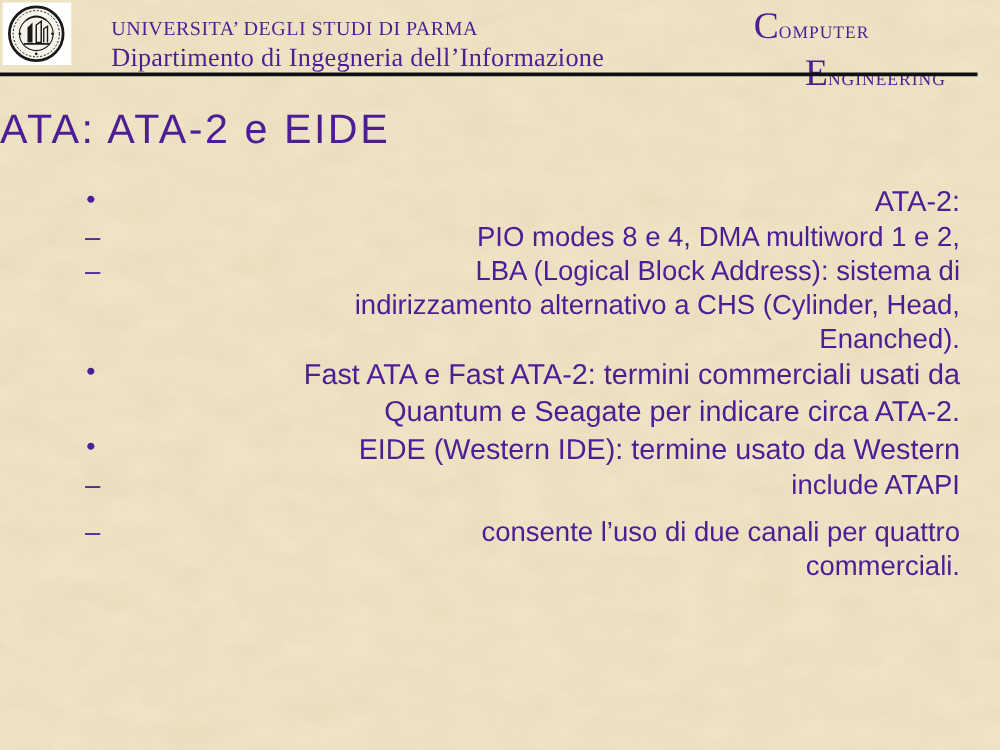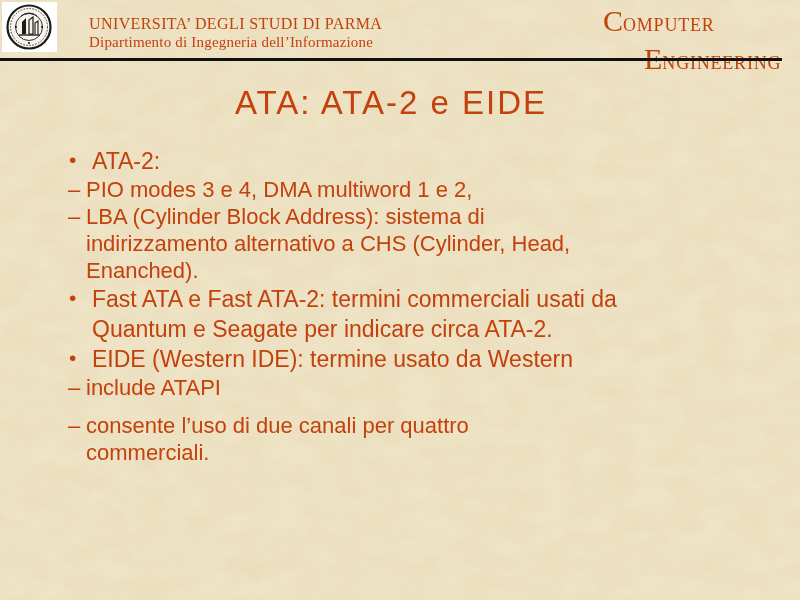--- a/index.html
+++ b/index.html
@@ -5,21 +5,21 @@
   html, body {
     margin: 0; padding: 0;
     width: 800px; height: 600px;
     overflow: hidden;
     font-family: "Liberation Sans", sans-serif;
   }
   .slide {
     position: relative;
     width: 800px; height: 600px;
     background: #efe4c6;
-    color: #c2410c;
+    color: #4c1d95;
     overflow: hidden;
   }
   .texture {
     position: absolute; left: 0; top: 0;
     width: 800px; height: 600px;
     z-index: 0;
     pointer-events: none;
   }
   .layer { position: absolute; z-index: 1; }
 
@@ -31,43 +31,42 @@
   }
   .uni-line1 {
     left: 89px; top: 15px;
     font-family: "Liberation Serif", serif;
     font-size: 16px; letter-spacing: 0.4px;
     white-space: nowrap;
   }
   .uni-line2 {
     left: 89px; top: 34px;
     font-family: "Liberation Serif", serif;
-    font-size: 15px; letter-spacing: 0.2px;
+    font-size: 21px; letter-spacing: 0.2px;
     white-space: nowrap;
   }
   .brand-l1 { left: 603px; top: 6px; }
   .brand-l2 { left: 644px; top: 32px; margin-top: 12px; }
   .brand-l1, .brand-l2 {
     font-family: "Liberation Serif", serif;
     white-space: nowrap; line-height: 1.0;
   }
   .initial { font-size: 30px; }
-  .sc { font-size: 18px; letter-spacing: 0.8px; }
+  .sc { font-size: 14px; letter-spacing: 0.8px; }
 
   .rule {
     left: 0; top: 58px;
     width: 782px; height: 3px;
     background: #101010;
   }
 
   
   .title {
     left: 0; top: 84px;
     width: 782px; margin: 0;
-    text-align: center;
     font-size: 33px; font-weight: normal;
     letter-spacing: 2px;
     line-height: 38px;
     white-space: nowrap;
   }
 
   
   .content {
     left: 68px; top: 146px;
     width: 700px;
@@ -86,21 +85,21 @@
   .l2 {
     position: relative;
     margin-left: 39px; margin-top: 6px;
     padding-left: 18px;
     font-size: 22px; line-height: 27px;
   }
   .l2 > .marker {
     position: absolute; left: 0; top: 0;
   }
   .l2.gap { margin-top: 11px; }
-  .line { display: block; white-space: nowrap; }
+  .line { display: block; white-space: nowrap; text-align: right; }
 </style>
 </head>
 <body>
 
 <div class="slide">
 
   <svg class="texture" width="800" height="600" xmlns="http://www.w3.org/2000/svg" aria-hidden="true">
     <filter id="parch1" x="0" y="0" width="100%" height="100%">
       <feTurbulence type="fractalNoise" baseFrequency="0.030 0.045" numOctaves="4" seed="11"></feTurbulence>
       <feColorMatrix type="matrix" values="0 0 0 0 0.72  0 0 0 0 0.61  0 0 0 0 0.40  0.9 0.3 0 0 -0.35"></feColorMatrix>
@@ -142,26 +141,26 @@
 
   <div class="layer content">
 
     <p class="l1">
       <span class="marker">•</span>
       <span class="line">ATA-2:</span>
     </p>
 
     <p class="l2">
       <span class="marker">–</span>
-      <span class="line">PIO modes 3 e 4, DMA multiword 1 e 2,</span>
+      <span class="line">PIO modes 8 e 4, DMA multiword 1 e 2,</span>
     </p>
 
     <p class="l2">
       <span class="marker">–</span>
-      <span class="line">LBA (Cylinder Block Address): sistema di</span>
+      <span class="line">LBA (Logical Block Address): sistema di</span>
       <span class="line">indirizzamento alternativo a CHS (Cylinder, Head,</span>
       <span class="line">Enanched).</span>
     </p>
 
     <p class="l1">
       <span class="marker">•</span>
       <span class="line">Fast ATA e Fast ATA-2: termini commerciali usati da</span>
       <span class="line">Quantum e Seagate per indicare circa ATA-2.</span>
     </p>
 

